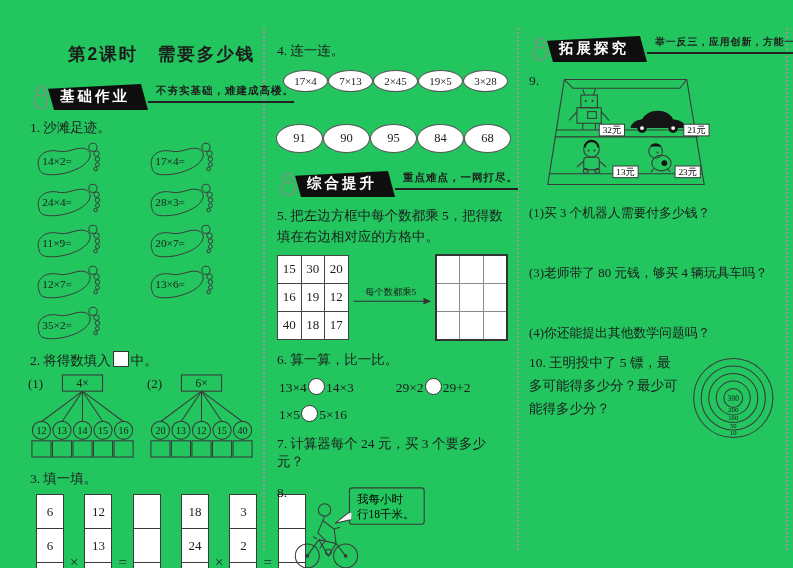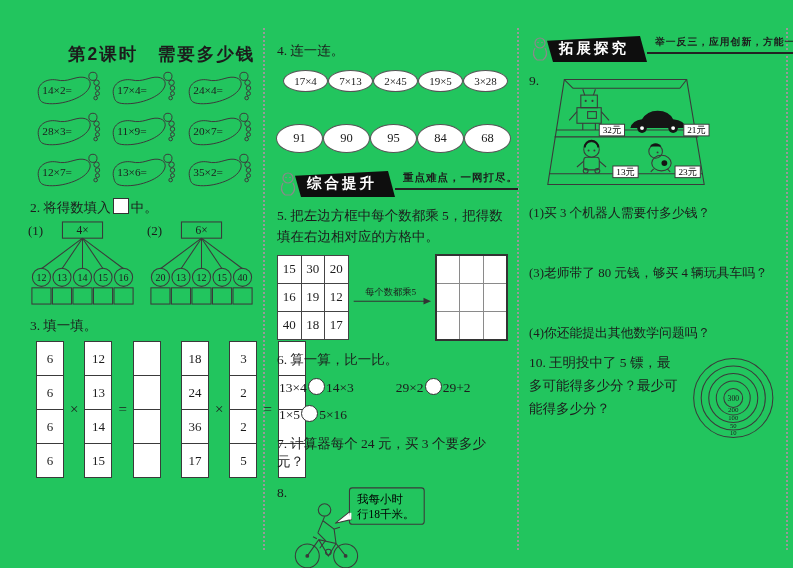--- a/index.html
+++ b/index.html
@@ -20,21 +20,21 @@
                   font-family:"Liberation Sans", sans-serif; font-weight:bold;
                   font-size:14.5px; letter-spacing:3px; padding:3px 18px 4px 12px;
                   clip-path:polygon(0 18%, 93% 0, 100% 100%, 6% 100%); }
   .banner-slogan { flex:1 1 auto; font-weight:bold; font-size:10.5px; letter-spacing:1px;
                    padding:0 0 3px 8px; border-bottom:2px solid #222; white-space:nowrap; }
 
   .pline { font-size:13.5px; margin:8px 0 2px 0; }
   .pnum  { margin-right:3px; }
 
   
-  .fp-grid { display:grid; grid-template-columns:repeat(3,1fr); row-gap:3px; margin:4px 0 0 2px; }
+  .fp-grid { display:grid; grid-template-columns:repeat(2,1fr); row-gap:3px; margin:4px 0 0 2px; }
   .ink { fill:none; stroke:#3a3a3a; stroke-width:1.1; }
   .fp-text { font-size:12.5px; fill:#1c1c1c; }
 
   
   .blank-sq { display:inline-block; width:14px; height:14px; border:1px solid #333;
               vertical-align:-2px; margin:0 2px; background:#fff; }
   .trees { display:flex; gap:14px; margin-top:4px; }
   .tree  { position:relative; }
   .tree-label { position:absolute; left:-2px; top:2px; font-size:13px; }
   .tree text { fill:#1c1c1c; }
@@ -88,21 +88,34 @@
 <div class="page">
 
   <div class="vsep" style="left:263px"></div>
   <div class="vsep" style="left:517px"></div>
   <div class="vsep" style="left:786px"></div>
 
   <div class="col col-left">
 
     <div class="title">第2课时　需要多少钱</div>
 
-
+    <div class="banner">
+      <svg class="mascot" width="22" height="26" viewBox="0 0 22 26">
+        <circle cx="11" cy="7" r="5" fill="none" stroke="#8a8a8a" stroke-width="1.2"></circle>
+        <circle cx="9" cy="6.5" r="0.8" fill="#8a8a8a"></circle>
+          <circle cx="13" cy="6.5" r="0.8" fill="#8a8a8a"></circle>
+        <path d="M6,12 q-4,7 2,12 M16,12 q4,7 -2,12 M8,24 h6" fill="none" stroke="#8a8a8a" stroke-width="1.2"></path>
+      </svg>
+      <span class="banner-label">基础作业</span>
+      <span class="banner-slogan">不夯实基础，难建成高楼。</span>
+    </div>
+
+    <div class="pline">
+      <span class="pnum">1.</span><span>沙滩足迹。</span>
+    </div>
 
     <div class="fp-grid">
 
       <svg width="73" height="38" viewBox="0 0 78 42">
         <path class="ink" d="M6,28 C3,16 14,9 26,11 C38,14 46,7 55,8 C63,9 65,15 61,21 C55,31 32,39 15,37 C8,36 7,33 6,28 Z"></path>
         <circle class="ink" cx="66" cy="7" r="4.5"></circle>
           <circle class="ink" cx="70" cy="14" r="3"></circle>
         <circle class="ink" cx="71" cy="20" r="2.5"></circle>
           <circle class="ink" cx="71" cy="26" r="2.2"></circle>
           <circle class="ink" cx="69" cy="31" r="2"></circle>

